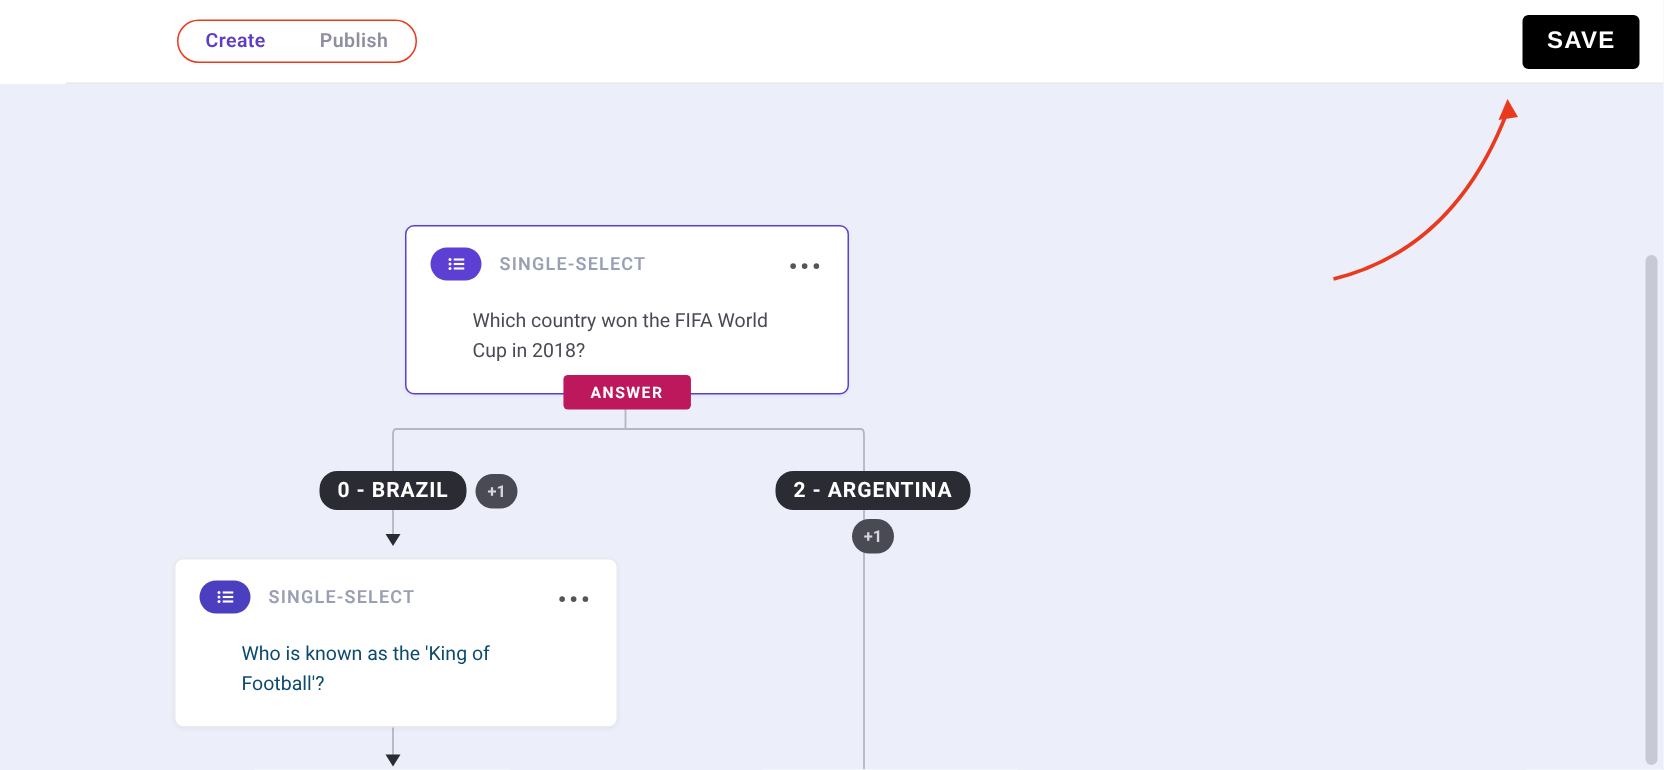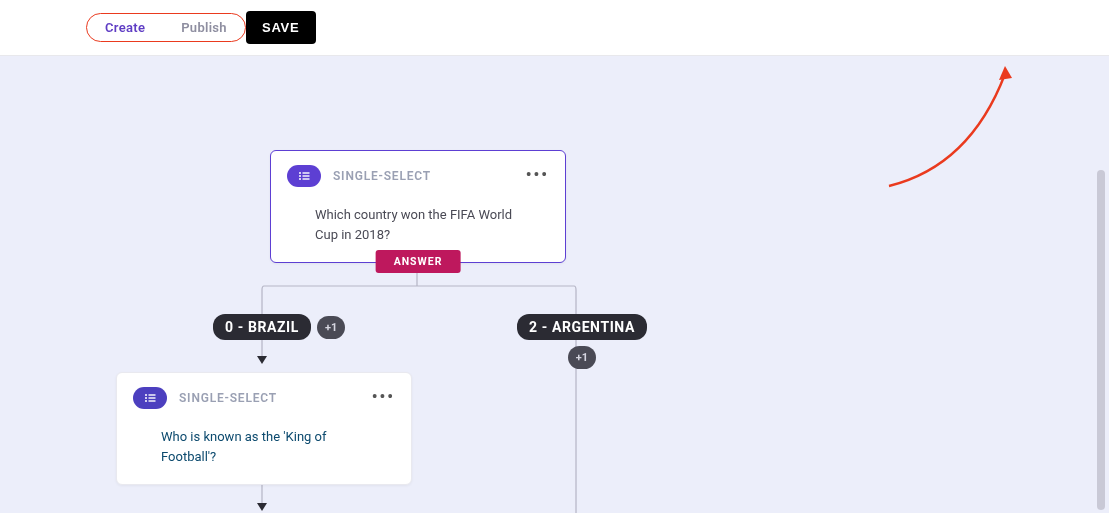--- a/index.html
+++ b/index.html
@@ -10,21 +10,23 @@
       height: 513px;
       overflow: hidden;
       position: relative;
     }
     .header {
       height: 56px;
       background: #fff;
       border-bottom: 1px solid #e8e8ec;
       display: flex;
       align-items: center;
-      padding: 0 28px;
+      justify-content: space-between;
+      padding: 0 16px;
+      margin-left: 44px;
     }
     .header-left {
       display: flex;
       align-items: center;
       margin-left: 58px;
     }
     .tabs-container {
       display: flex;
       align-items: center;
       border: 1.5px solid #ea3a1e;
@@ -39,21 +41,21 @@
       cursor: pointer;
     }
     .tab-active { color: #5f3dc4; }
     .tab-inactive { color: #8e8ea0; }
     .header-right {
       display: flex;
       align-items: center;
       gap: 12px;
     }
     .btn {
-      font-size: 13px;
+      font-size: 16px;
       font-weight: 700;
       letter-spacing: 0.8px;
       padding: 9px 16px;
       border-radius: 4px;
       border: none;
       cursor: pointer;
     }
     .btn-save { background: #000; color: #fff; }
     .btn-preview { background: #5d3fd3; color: #fff; }
     .canvas {
@@ -82,21 +84,21 @@
       padding: 14px 16px 18px;
     }
     .node-primary {
       border: 1.5px solid #5d3fd3;
     }
     .node-secondary {
       border: 1px solid #e9e9ef;
     }
     .node-header {
       display: flex;
-      align-items: flex-start;
+      align-items: flex-end;
       justify-content: space-between;
       margin-bottom: 18px;
     }
     .node-header-left {
       display: flex;
       align-items: center;
       gap: 12px;
     }
     .node-icon {
       width: 34px;

